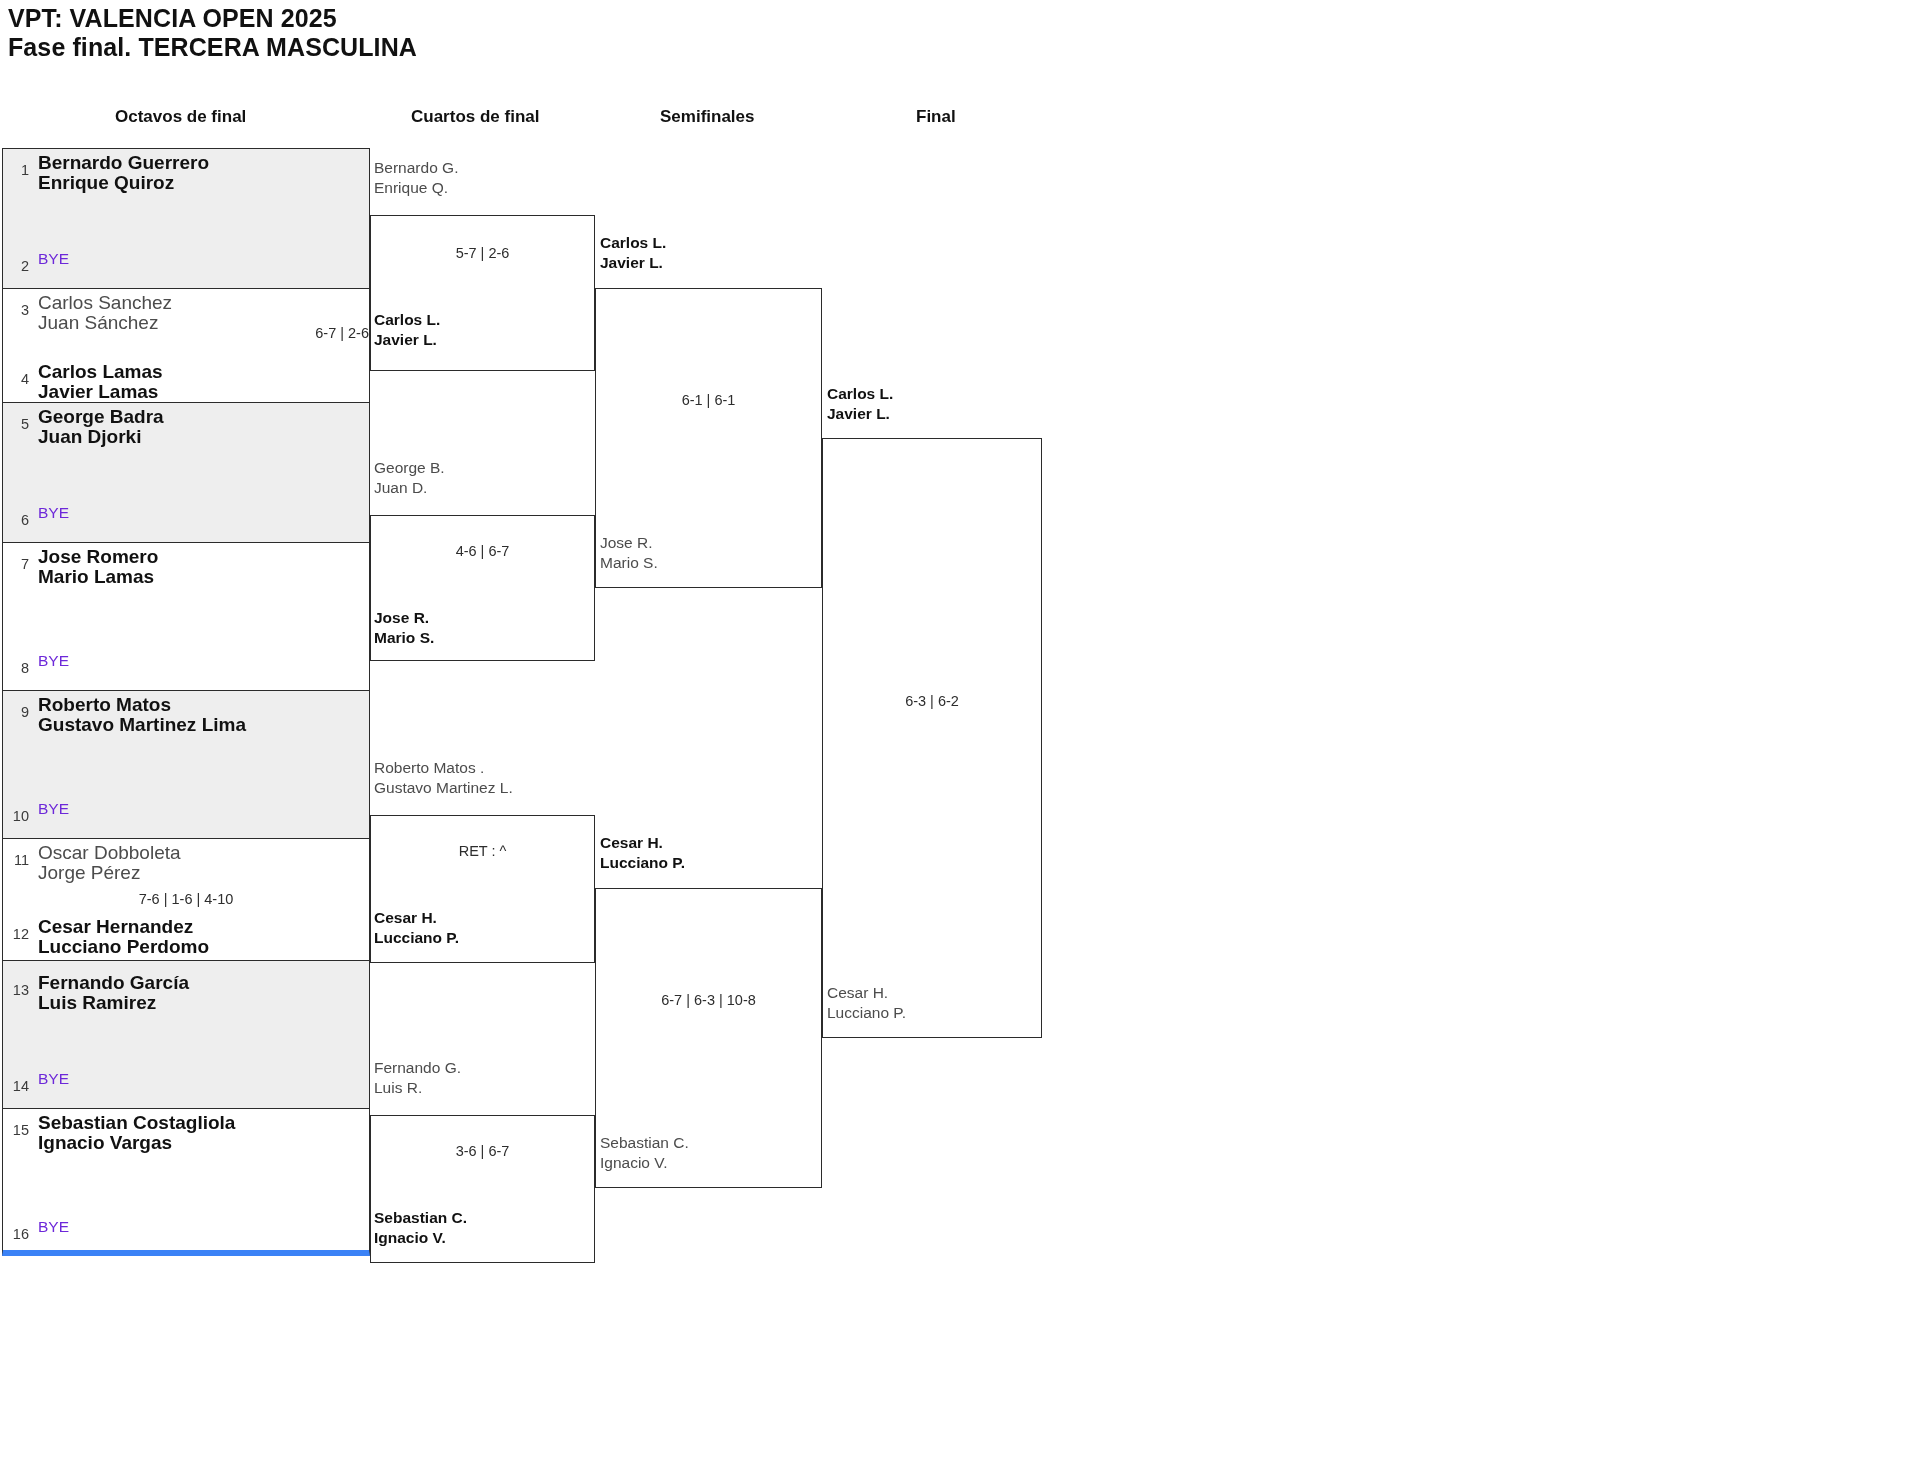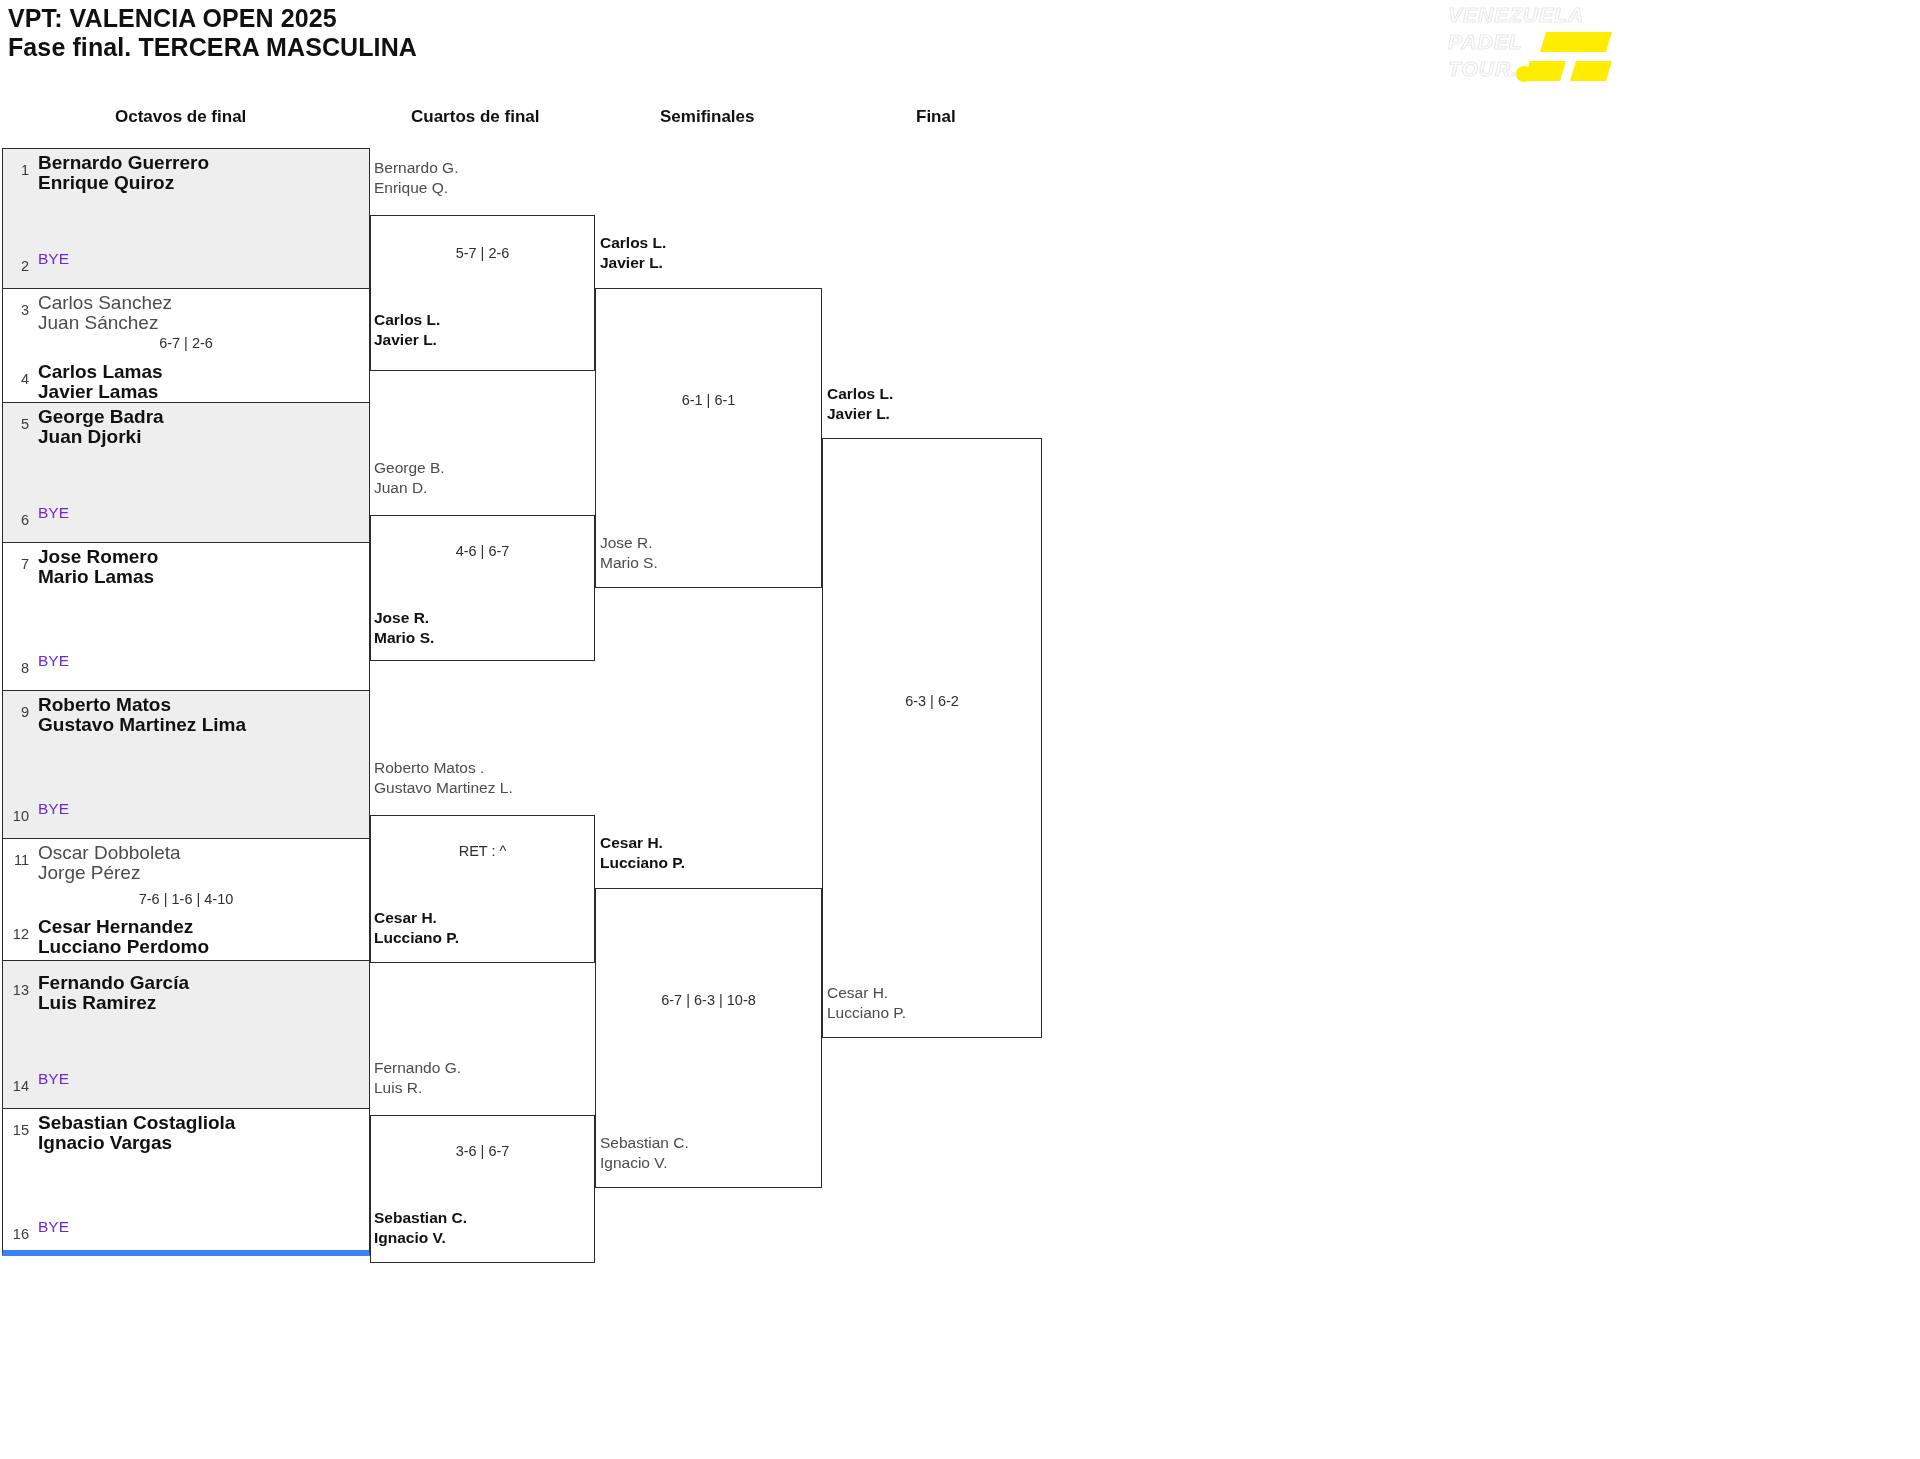--- a/index.html
+++ b/index.html
@@ -51,35 +51,20 @@
 </head>
 <body>
 
 <div class="stage">
 
   <div class="title-block">
     <div class="title-line">VPT: VALENCIA OPEN 2025</div>
     <div class="title-line">Fase final. TERCERA MASCULINA</div>
   </div>
 
-  <div class="logo">
-    <svg width="180" height="86" viewBox="0 0 180 86">
-      <g font-family="Liberation Sans, sans-serif" font-weight="700" font-style="italic" font-size="21" fill="none" stroke="#e9e9e9" stroke-width="1.1" letter-spacing="1">
-        <text x="6" y="20">VENEZUELA</text>
-        <text x="6" y="47">PADEL</text>
-        <text x="6" y="74">TOUR.</text>
-      </g>
-      <g fill="#FFED00">
-        <polygon points="104,30 170,30 164,50 98,50"></polygon>
-        <polygon points="88,59 124,59 118,79 82,79"></polygon>
-        <polygon points="134,59 170,59 164,79 128,79"></polygon>
-        <circle cx="82" cy="72" r="8"></circle>
-      </g>
-    </svg>
-  </div>
 
   <div class="round-head" style="left:115px;top:107px;">Octavos de final</div>
   <div class="round-head" style="left:411px;top:107px;">Cuartos de final</div>
   <div class="round-head" style="left:660px;top:107px;">Semifinales</div>
   <div class="round-head" style="left:916px;top:107px;">Final</div>
 
   <div class="r1col">
 
     <div class="r1match shaded" style="height:140px;">
       <div class="slot" style="top:4px;">
@@ -96,21 +81,21 @@
     </div>
 
     <div class="r1match plain" style="height:114px;">
       <div class="slot" style="top:4px;">
         <div class="seedno">3</div>
         <div class="pairnames lose">
           <div>Carlos Sanchez</div>
           <div>Juan Sánchez</div>
         </div>
       </div>
-      <div class="r1score" style="top:46px;">6-7 | 2-6</div>
+      <div class="r1score" style="top:36px;text-align:right;">6-7 | 2-6</div>
       <div class="slot" style="top:73px;">
         <div class="seedno">4</div>
         <div class="pairnames win">
           <div>Carlos Lamas</div>
           <div>Javier Lamas</div>
         </div>
       </div>
     </div>
 
     <div class="r1match shaded" style="height:140px;">

